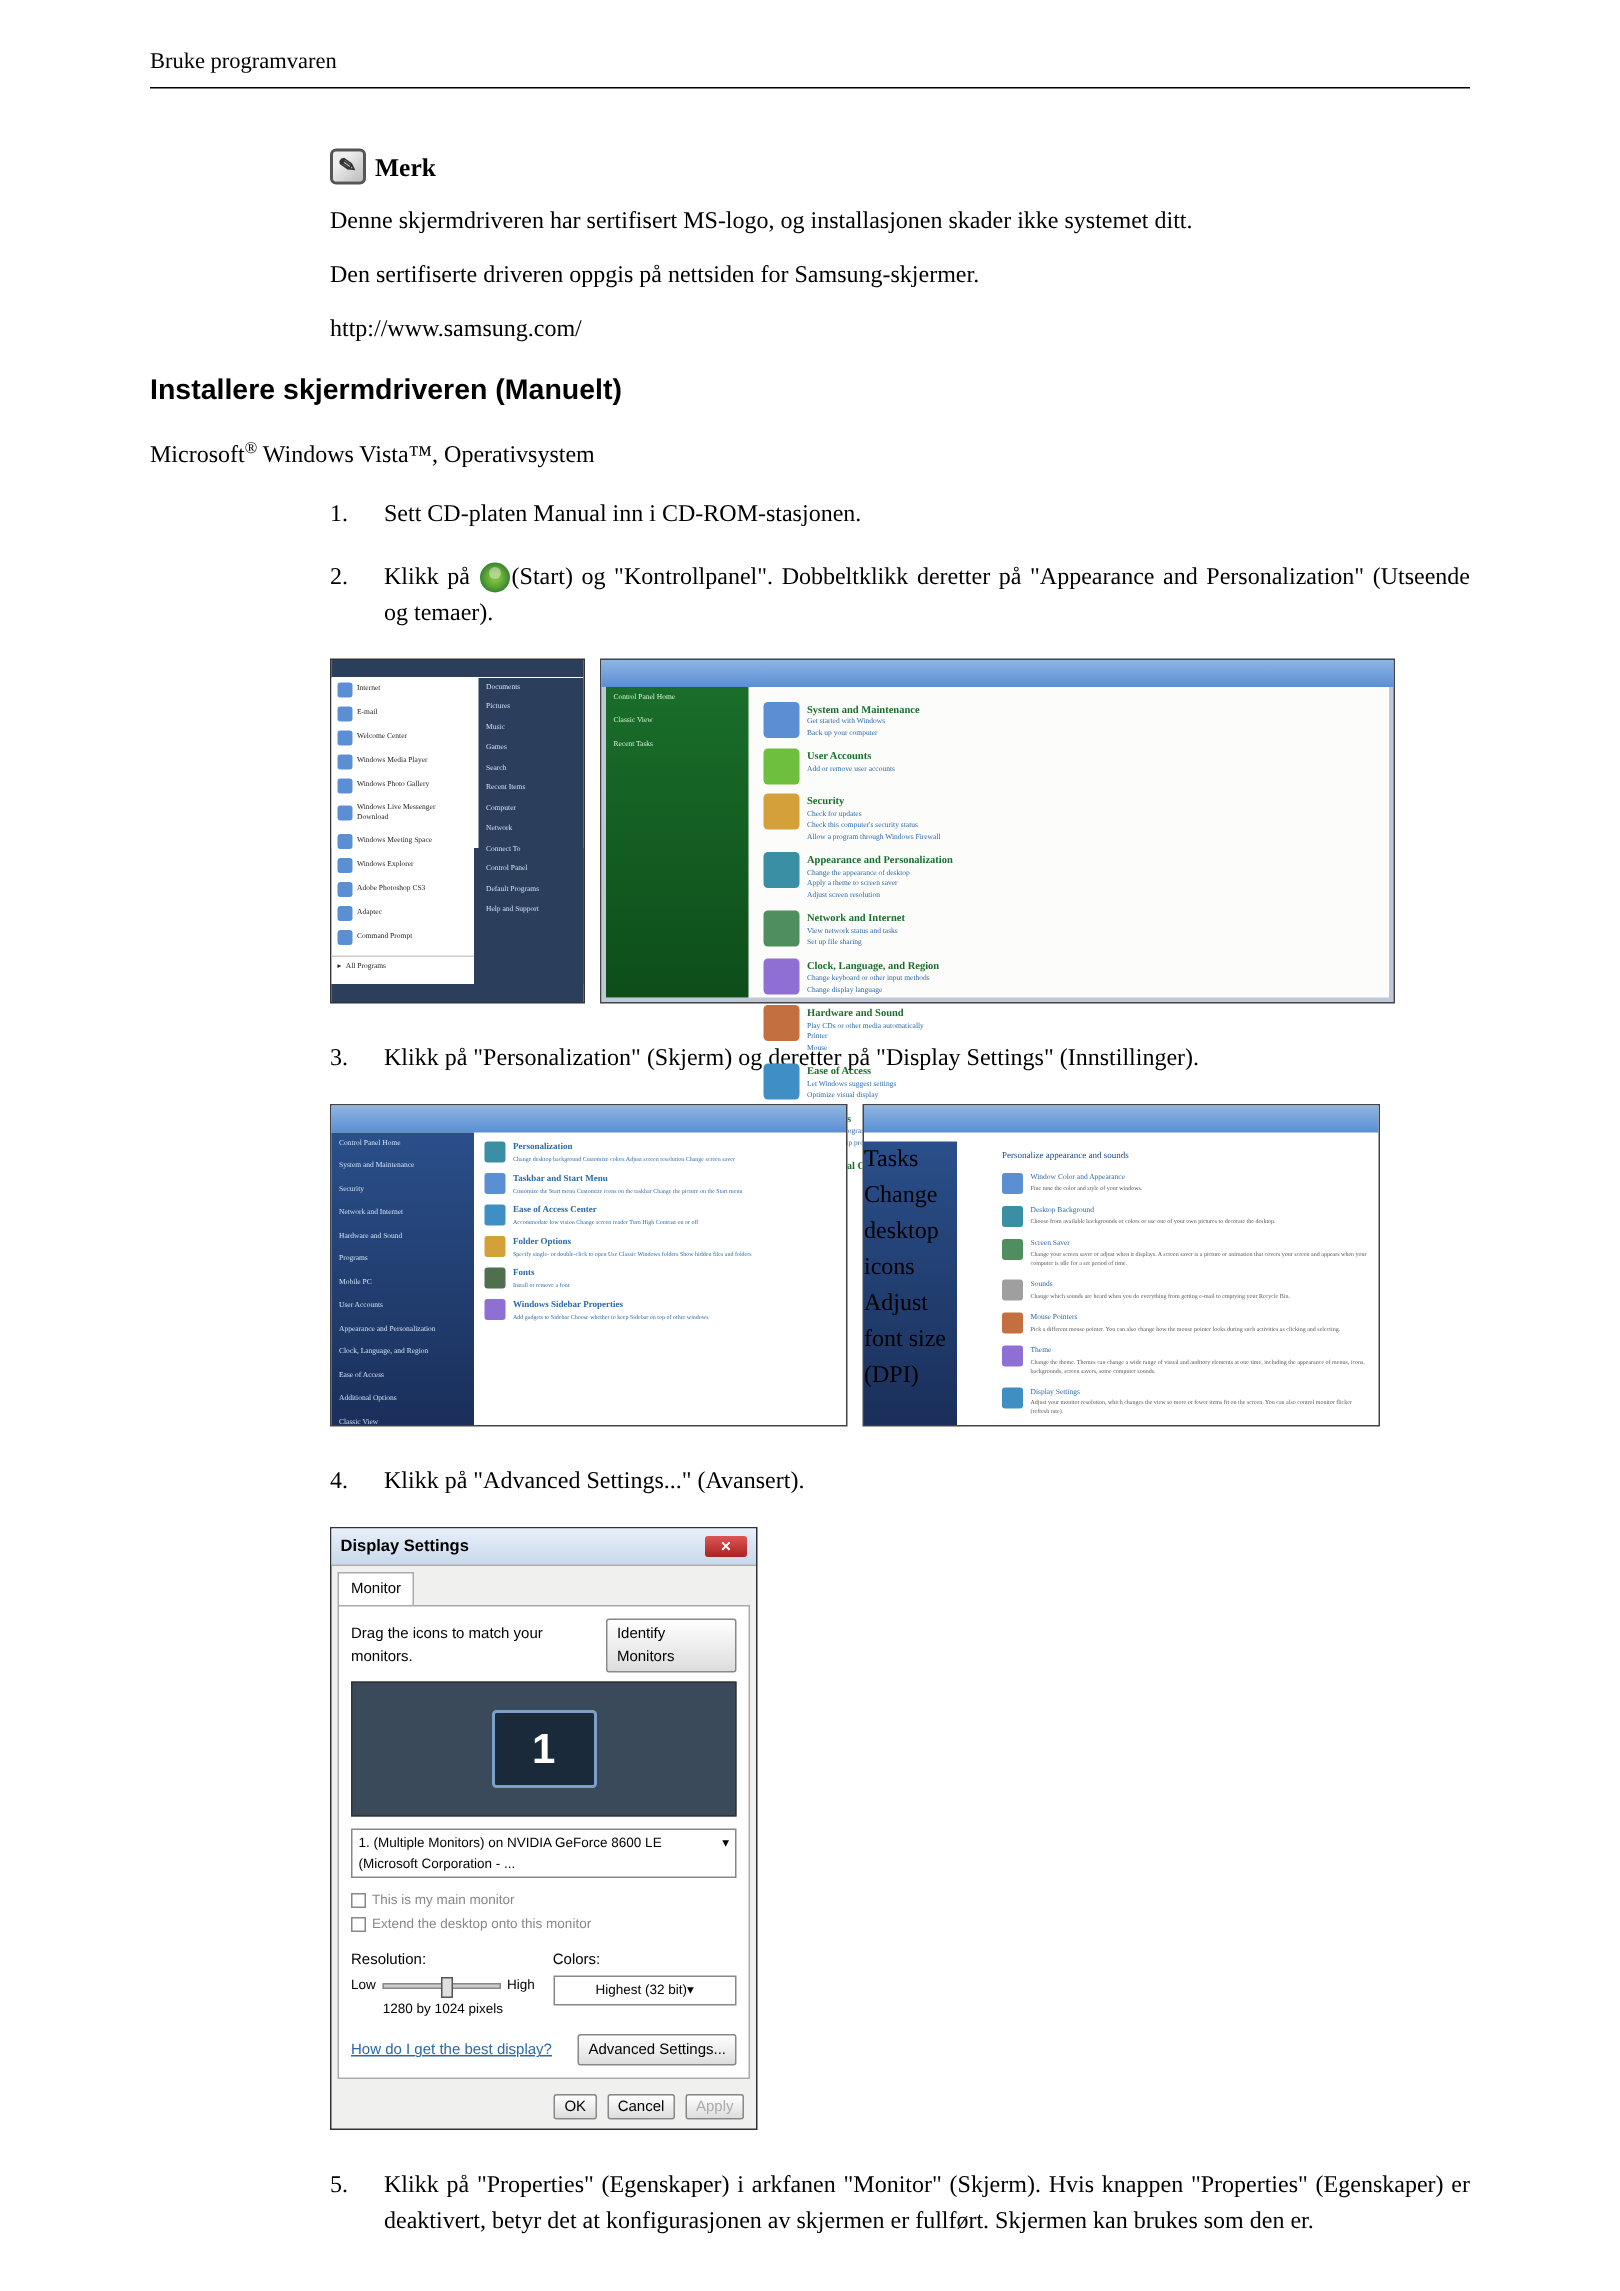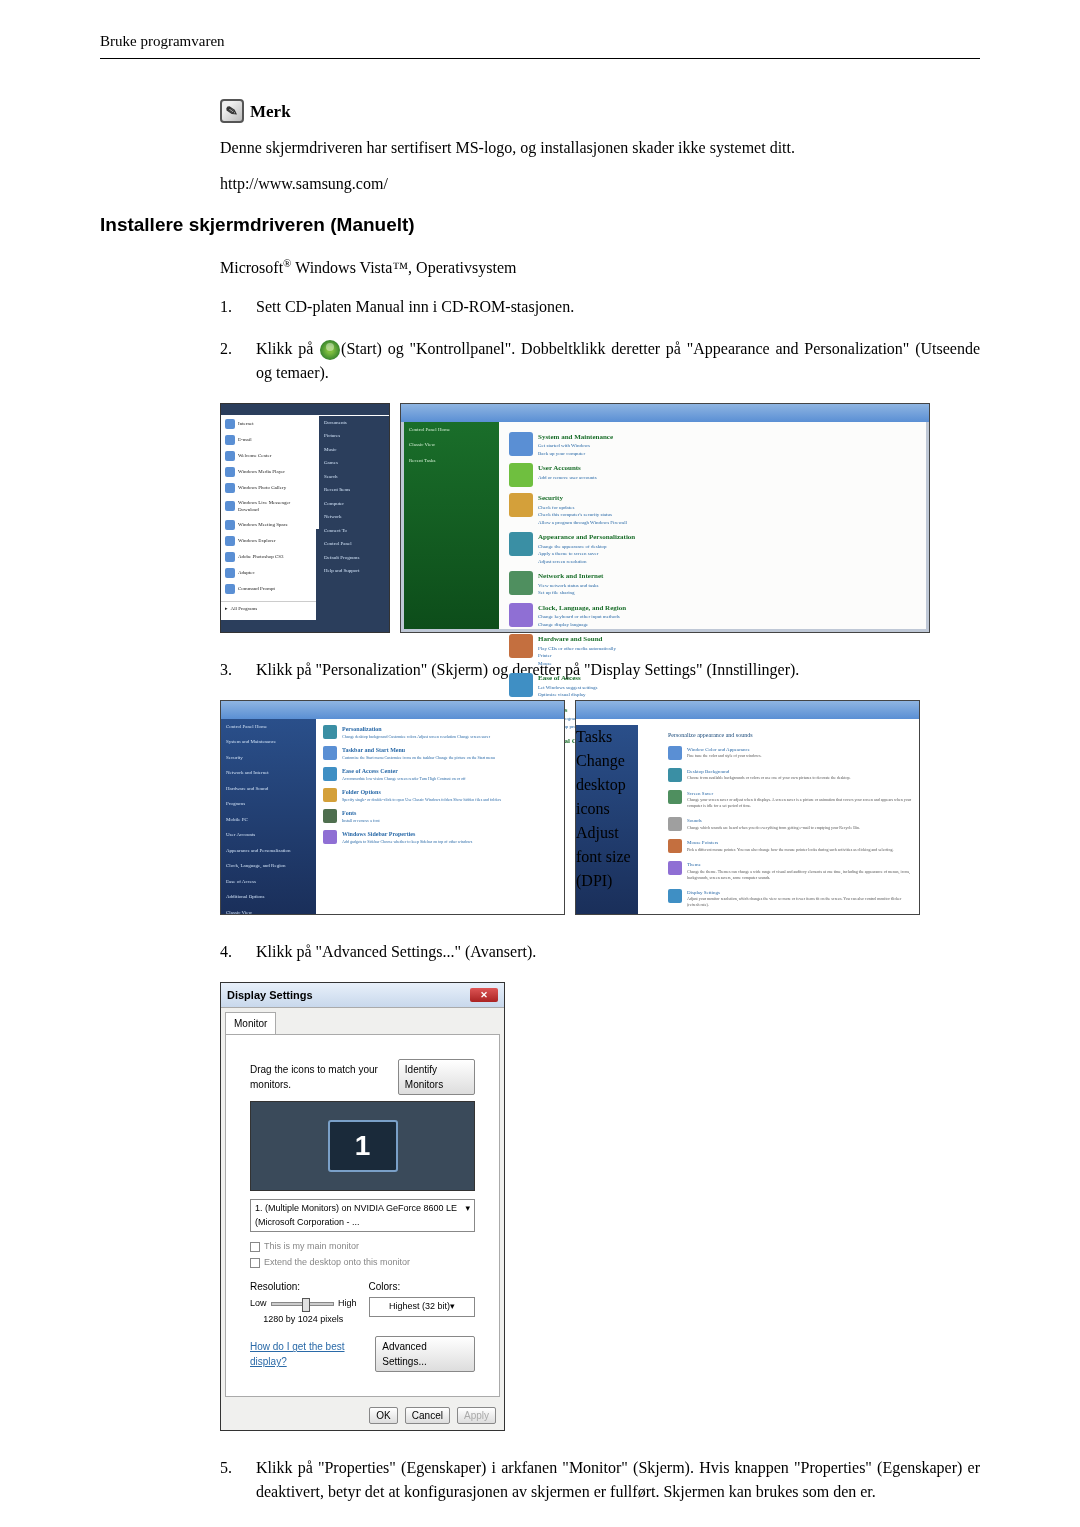--- a/index.html
+++ b/index.html
@@ -60,21 +60,20 @@
       margin-bottom: 12px;
       font-size: 16px;
     }
     .section-title {
       font-family: Arial, Helvetica, sans-serif;
       font-weight: bold;
       font-size: 19px;
       margin: 15px 0 15px 0;
     }
     .body-indent {
-      margin-left: 120px;
     }
     .os-line {
       margin-bottom: 15px;
       font-size: 16px;
     }
     sup {
       font-size: 11px;
       vertical-align: super;
     }
     ol.steps {
@@ -362,21 +361,21 @@
       border: 1px solid #aaa;
       border-bottom: none;
       margin: 4px 0 0 4px;
       display: inline-block;
       font-size: 10px;
     }
     .ds-body {
       background: #fff;
       margin: 0 4px 4px 4px;
       border: 1px solid #aaa;
-      padding: 24px;
+      padding: 8px;
     }
     .ds-instruction {
       display: flex;
       justify-content: space-between;
       align-items: center;
       font-size: 10px;
       margin-bottom: 6px;
     }
     .ds-button {
       border: 1px solid #888;
@@ -505,20 +504,21 @@
 
 <div class="header-center">Bruke programvaren</div>
 <hr class="top-rule">
 
 <div class="merk-section">
   <div class="merk-header">
     <span class="merk-icon"></span>
     <span>Merk</span>
   </div>
   <p class="merk-para">Denne skjermdriveren har sertifisert MS-logo, og installasjonen skader ikke systemet ditt.</p>
+  <p class="merk-para">Den sertifiserte driveren oppgis på nettsiden for Samsung-skjermer.</p>
   <p class="merk-para">http://www.samsung.com/</p>
 </div>
 
 <div class="section-title">Installere skjermdriveren (Manuelt)</div>
 
 <div class="body-indent">
   <p class="os-line">
     <span>Microsoft</span><sup>®</sup><span> Windows Vista™</span><span>, Operativsystem</span>
   </p>
 </div>

